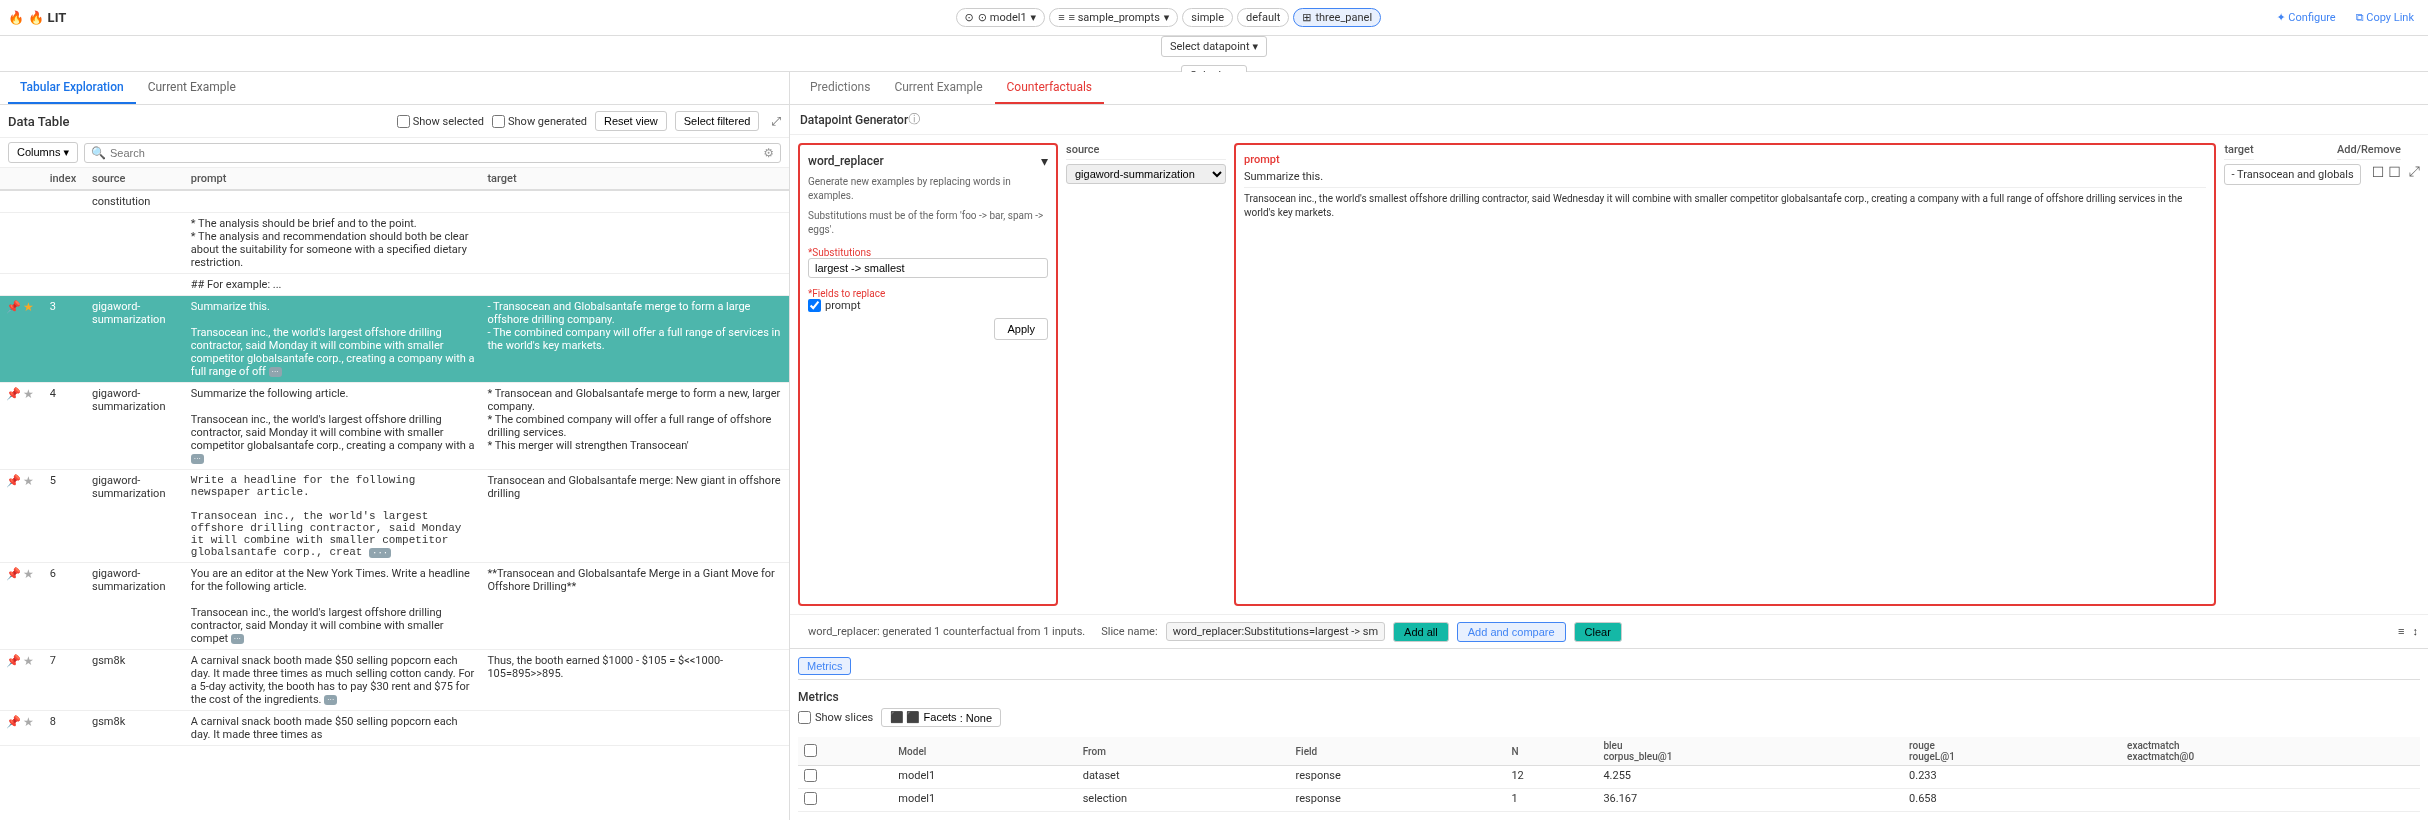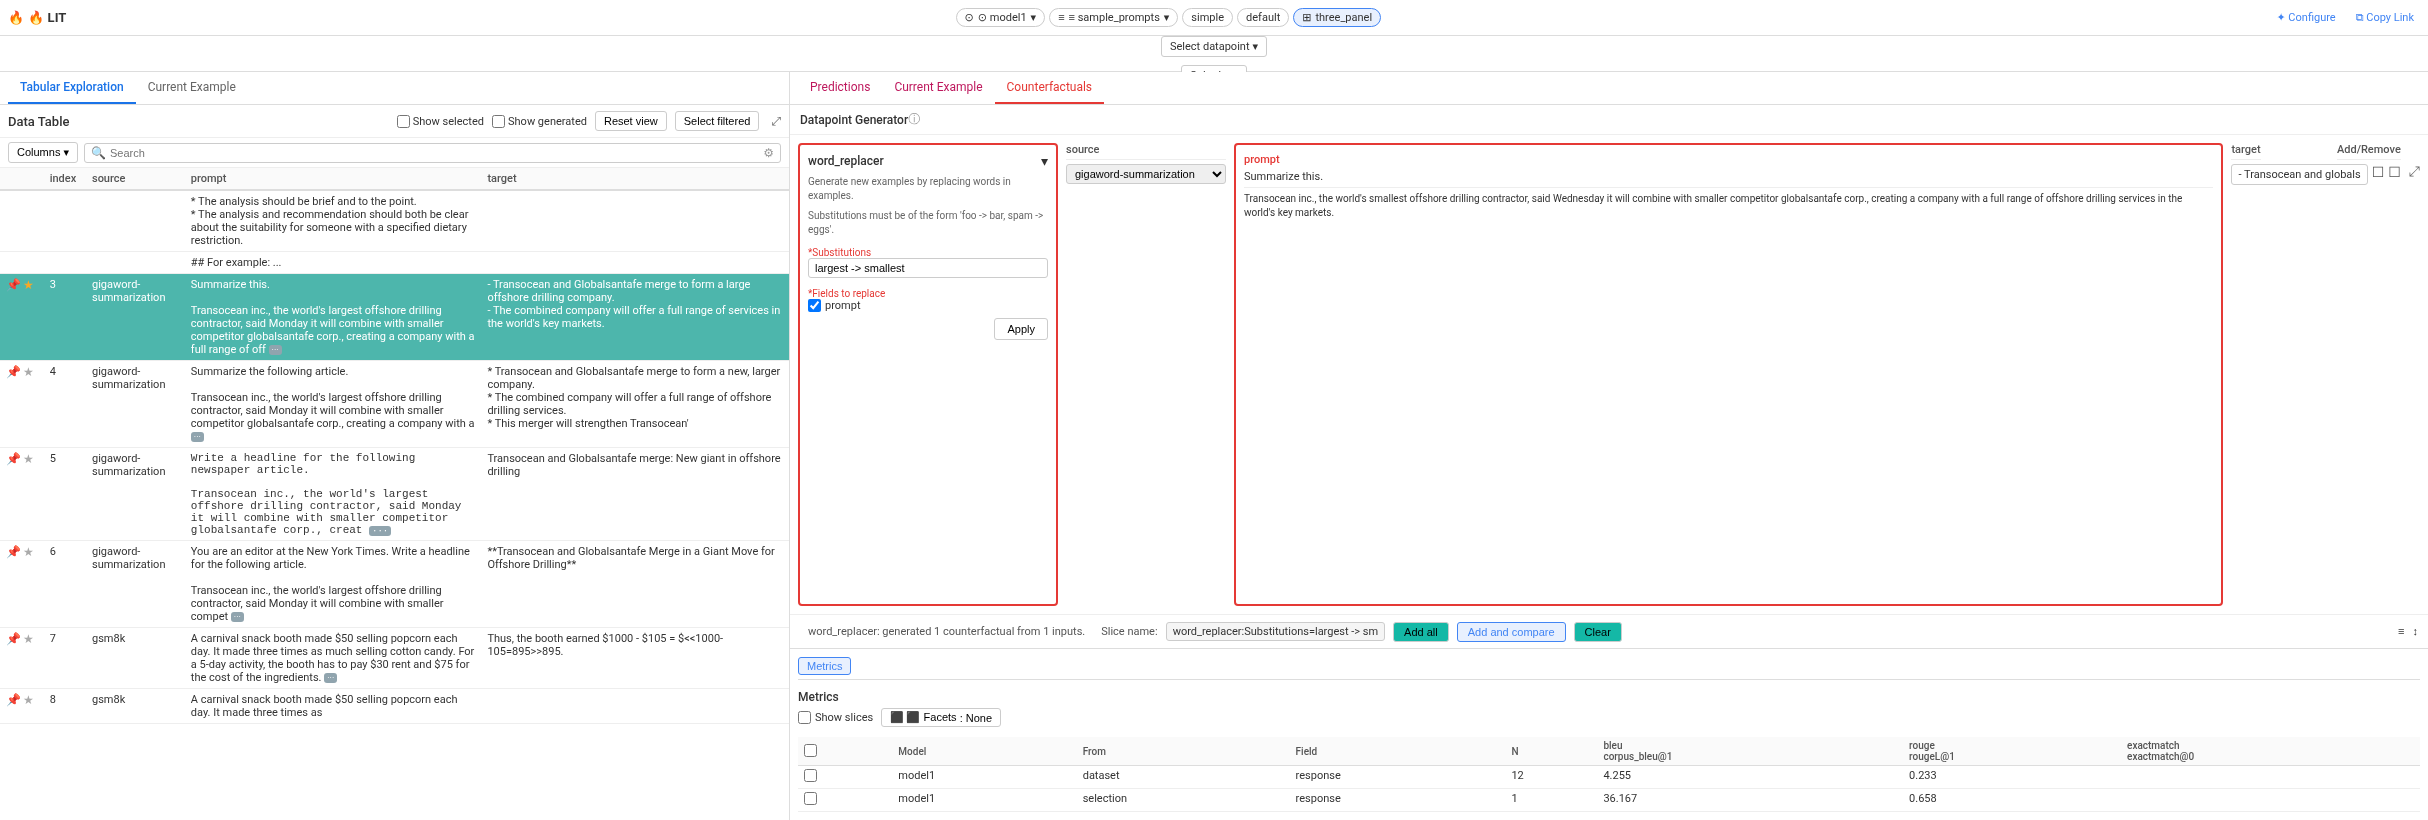--- a/index.html
+++ b/index.html
@@ -69,21 +69,21 @@
     td { padding: 4px 6px; border-bottom: 1px solid #eee; vertical-align: top; font-size: 11px; color: #333; }
     tr.highlighted td { background: #4db6ac; color: #fff; }
     .row-controls { display: flex; align-items: center; gap: 2px; }
     .row-icon { cursor: pointer; font-size: 12px; color: #aaa; }
     .row-icon.active { color: #f9a825; }
     .truncated-badge { background: #90a4ae; color: #fff; border-radius: 3px; padding: 0 3px; font-size: 9px; cursor: pointer; }
     
     
     .right-panel { flex: 1; display: flex; flex-direction: column; background: #fff; overflow: hidden; }
     .right-panel-tabs { display: flex; border-bottom: 1px solid #ddd; padding: 0 8px; }
-    .right-panel-tab { padding: 8px 12px; font-size: 12px; cursor: pointer; color: #be185d; border-bottom: 2px solid transparent; }
+    .right-panel-tab { padding: 8px 12px; font-size: 12px; cursor: pointer; color: #737373; border-bottom: 2px solid transparent; }
     .cf-header { padding: 6px 10px; font-size: 12px; font-weight: 500; border-bottom: 1px solid #eee; display: flex; align-items: center; }
     .cf-body { display: flex; flex: 1; overflow: hidden; padding: 8px; gap: 8px; }
     
     
     .cf-card {
       border: 2px solid #e53935; border-radius: 4px; padding: 8px;
       display: flex; flex-direction: column; gap: 6px; min-width: 230px;
     }
     .cf-card-title { display: flex; align-items: center; justify-content: space-between; font-size: 12px; font-weight: 500; }
     .cf-card-desc { font-size: 10px; color: #666; line-height: 1.4; }
@@ -259,20 +259,27 @@
           <thead>
             <tr>
               <th class="col-index"></th>
               <th class="col-index">index</th>
               <th class="col-source">source</th>
               <th class="col-prompt">prompt</th>
               <th class="col-target">target</th>
             </tr>
           </thead>
           <tbody id="table-body">
+          <tr>
+                <td></td>
+                <td></td>
+                <td>constitution</td>
+                <td style="max-width: 270px; white-space: pre-wrap; word-break: break-word;"></td>
+                <td style="max-width: 280px; white-space: pre-wrap; word-break: break-word;"></td>
+              </tr>
               <tr>
                 <td></td>
                 <td></td>
                 <td></td>
                 <td style="max-width: 270px; white-space: pre-wrap; word-break: break-word;">* The analysis should be brief and to the point.
 * The analysis and recommendation should both be clear about the suitability for someone with a specified dietary restriction.</td>
                 <td style="max-width: 280px; white-space: pre-wrap; word-break: break-word;"></td>
               </tr>
               <tr>
                 <td></td>
@@ -421,21 +428,21 @@
           <div class="prompt-card-title">prompt</div>
           <div class="prompt-text-small">Summarize this.</div>
           <div class="prompt-textarea">Transocean inc., the world's smallest offshore drilling contractor, said Wednesday it will combine with smaller competitor globalsantafe corp., creating a company with a full range of offshore drilling services in the world's key markets.</div>
         </div>
 
         <div class="cf-target-col">
           <div style="display:flex;align-items:center;justify-content:space-between;">
             <div class="cf-col-label">target</div>
             <div class="cf-col-label">Add/Remove</div>
           </div>
-          <div style="display:flex;align-items:flex-start;gap:4px;">
+          <div style="display:flex;align-items:flex-start;gap:11px;">
             <div class="target-val" style="flex:1;">- Transocean and globals</div>
             <div class="add-remove-icons">
               <span style="cursor:pointer;font-size:14px;color:#555;">☐</span>
               <span style="cursor:pointer;font-size:14px;color:#555;">☐</span>
             </div>
           </div>
         </div>
 
         <div style="display:flex;align-items:flex-start;">
           <span style="cursor:pointer;font-size:14px;color:#666;margin-top:20px;">⤢</span>

